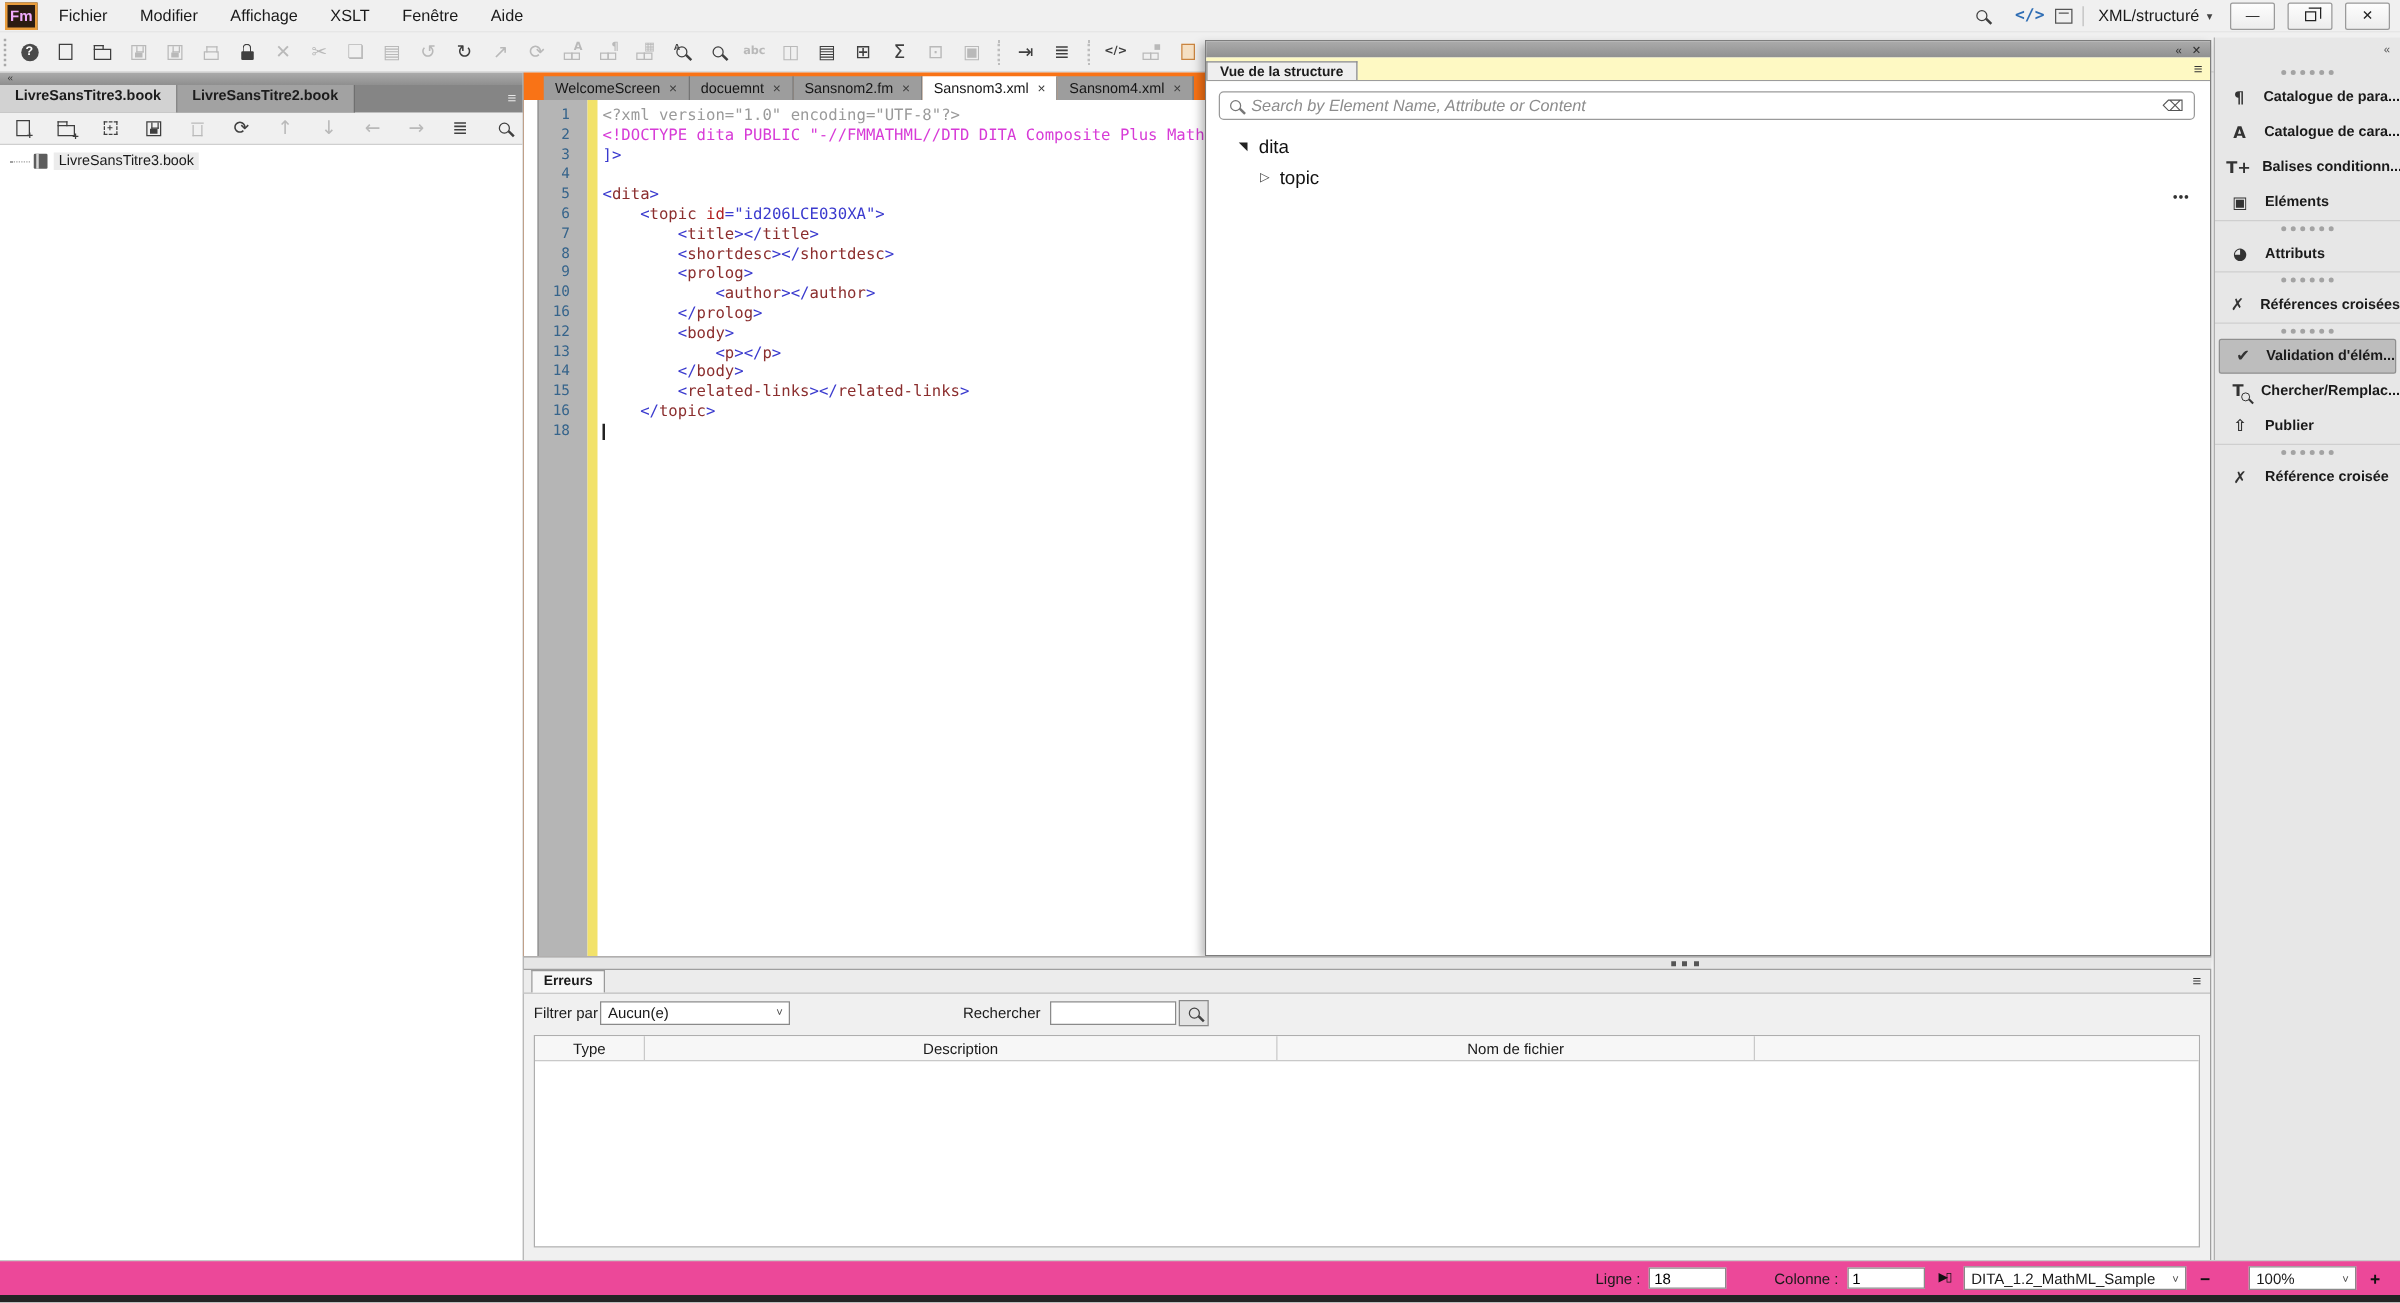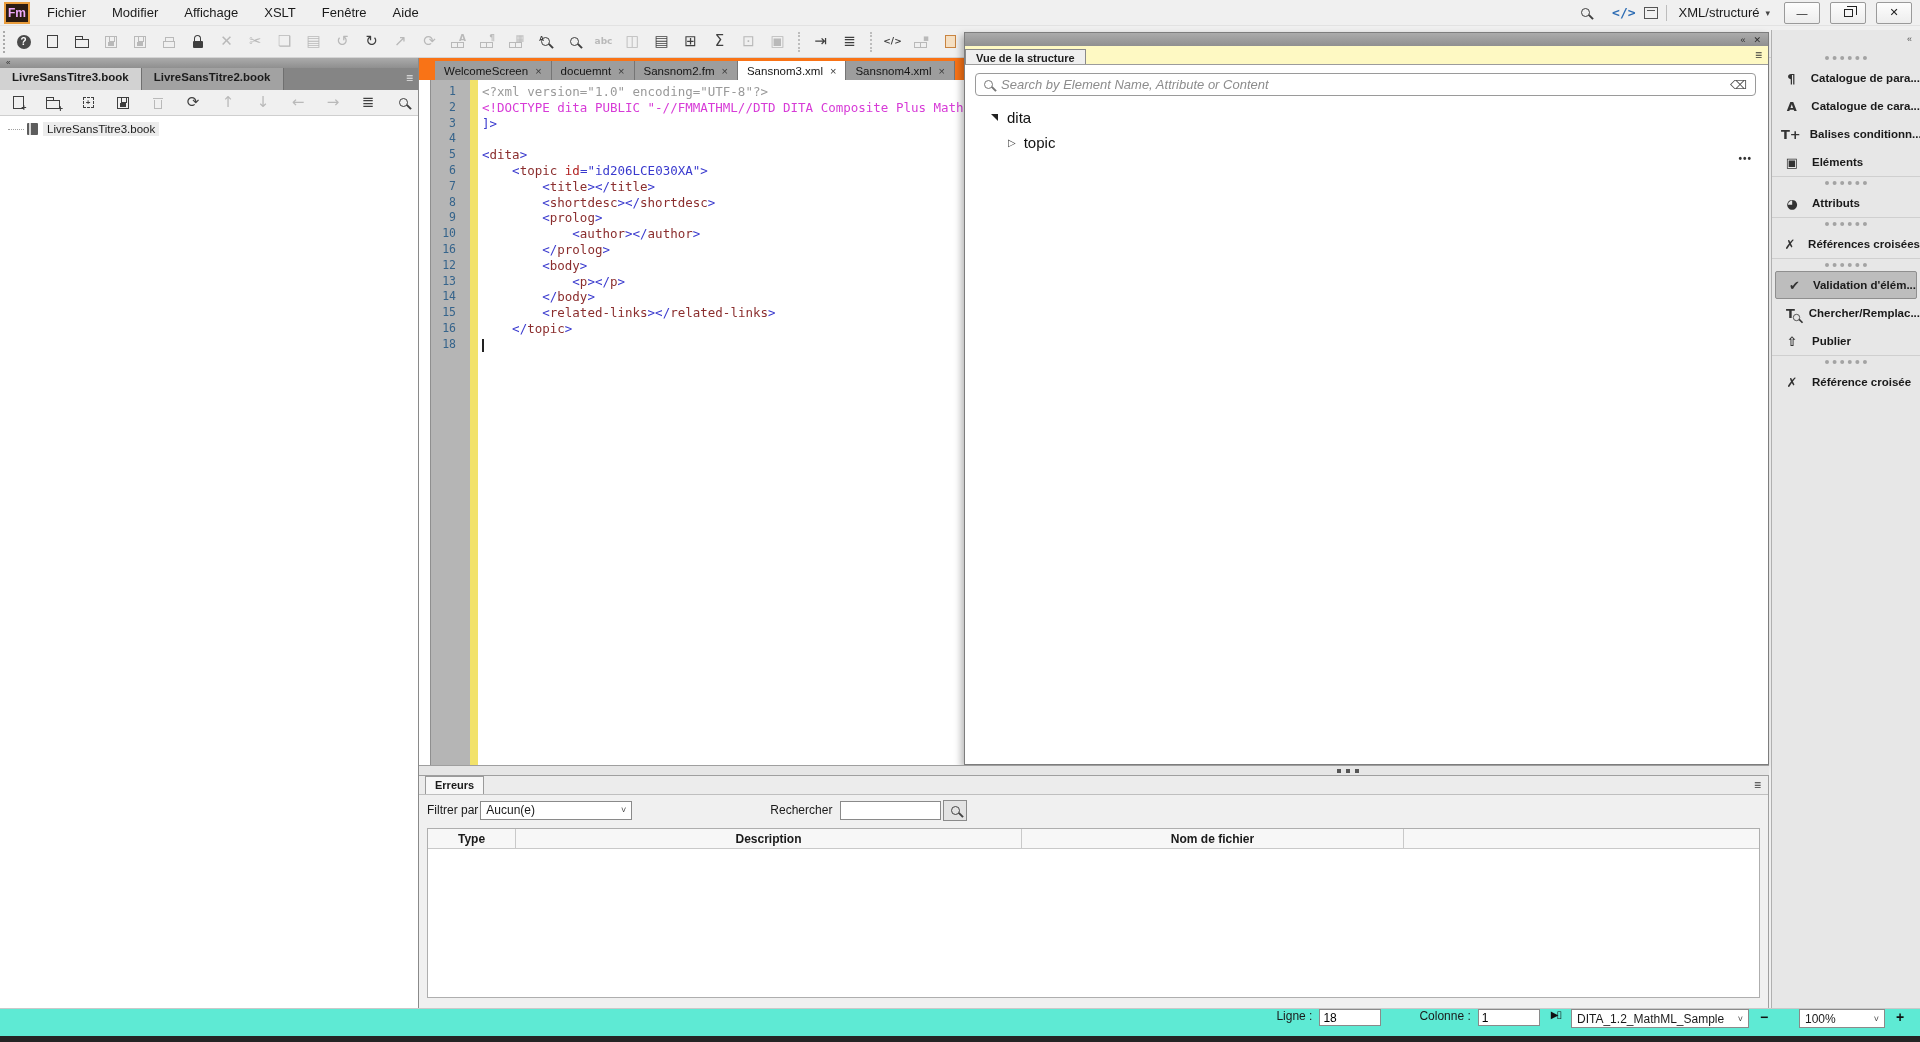--- a/index.html
+++ b/index.html
@@ -113,38 +113,38 @@
   .ep-tabstrip { height:19px; background:#ececec; border-bottom:1px solid #bfbfbf; display:flex; position:relative;}
   .ep-tab { margin-left:6px; background:#f7f7f7; border:1px solid #9a9a9a; border-bottom:none; font-size:11px; font-weight:bold; padding:2px 9px 0 9px;}
   .ep-menu { position:absolute; right:7px; top:2px; font-size:12px; color:#333;}
   .ep-filter { height:30px; display:flex; align-items:center; padding-left:8px; font-size:12px;}
   .ep-label { margin-right:2px; }
   .ep-select { width:152px; height:19px; border:1px solid #8a8a8a; background:#fff; display:flex; align-items:center; justify-content:space-between; padding:0 5px; font-size:12px;}
   .ep-spacer { width:138px; }
   .ep-input { width:101px; height:19px; border:1px solid #8a8a8a; background:#fff; margin-left:6px;}
   .ep-magbtn { width:24px; height:21px; border:1px solid #8a8a8a; background:#e3e3e3; margin-left:2px; display:flex; align-items:center; justify-content:center; color:#444;}
   .ep-table { position:absolute; left:8px; right:8px; top:52px; bottom:10px; border:1px solid #aeaeae; background:#fff;}
-  .ep-head { display:flex; height:20px; background:#f7f7f7; border-bottom:1px solid #c9c9c9; font-size:12px;font-weight:bold;}
+  .ep-head { display:flex; height:20px; background:#f7f7f7; border-bottom:1px solid #c9c9c9; font-size:12px;}
   .ep-col { display:flex; align-items:center; justify-content:center; border-right:1px solid #c9c9c9; height:100%;}
 
   
   #right-sidebar { left:1771px; top:30px; width:149px; height:978px; background:#e7e7e7; border-left:1px solid #b0b0b0;}
   .sb-collapse { position:absolute; top:4px; right:8px; font-size:9px; color:#555;}
   .sb-list { position:absolute; top:22px; left:0; right:0;}
   .sb-grip { height:12px; display:flex; align-items:center; justify-content:center;}
   .sb-grip i { width:42px; border-top:4px dotted #a3a3a3; display:block;}
   .sb-divider { border-top:1px solid #cfcfcf; }
   .sb-item { height:28px; display:flex; align-items:center; padding-left:9px; gap:9px;}
   .sb-item.selected { background:#bdbdbd; border:1px solid #8f8f8f; border-radius:2px; margin:0 3px;}
   .sb-ic { width:22px; height:18px; display:flex; align-items:center; justify-content:center; color:#333; font-family:"DejaVu Sans", sans-serif; font-size:13px; font-weight:bold; position:relative;}
   .sb-ic .ic-mag { position:absolute; right:-1px; bottom:0; transform:scale(.8);}
   .sb-label { font-size:11.5px; font-weight:bold; color:#1a1a1a; white-space:nowrap;}
 
   
-  #status-bar { left:0; top:1008px; width:1920px; height:28px; background:#5eead4; border-top:1px solid #c9c9c9; display:flex; justify-content:flex-end; gap:7px; padding-right:12px; font-size:12px;}
+  #status-bar { left:0; top:1008px; width:1920px; height:28px; background:#ec4899; border-top:1px solid #c9c9c9; display:flex; align-items:center; justify-content:flex-end; gap:7px; padding-right:12px; font-size:12px;}
   .st-input { width:62px; height:17px; border:1px solid #8a8a8a; background:#fff; font-size:12px; padding:0 3px; font-family:"Liberation Sans",sans-serif;}
   .st-flag { font-size:10px; color:#111; letter-spacing:-2px; margin:0 4px; font-family:"DejaVu Sans",sans-serif;}
   .st-select { height:19px; border:1px solid #8a8a8a; background:#fff; display:flex; align-items:center; justify-content:space-between; padding:0 5px; font-size:12px;}
   .st-template { width:178px; }
   .st-zoom { width:86px;margin-left:20px; }
   .st-btn { width:16px; height:16px; display:flex; align-items:center; justify-content:center; font-size:14px; font-weight:bold; color:#111;}
   #bottom-strip { left:0; top:1036px; width:1920px; height:6px; background:#242424;}
   .gap24 { width:24px; }
 </style>
 </head>

